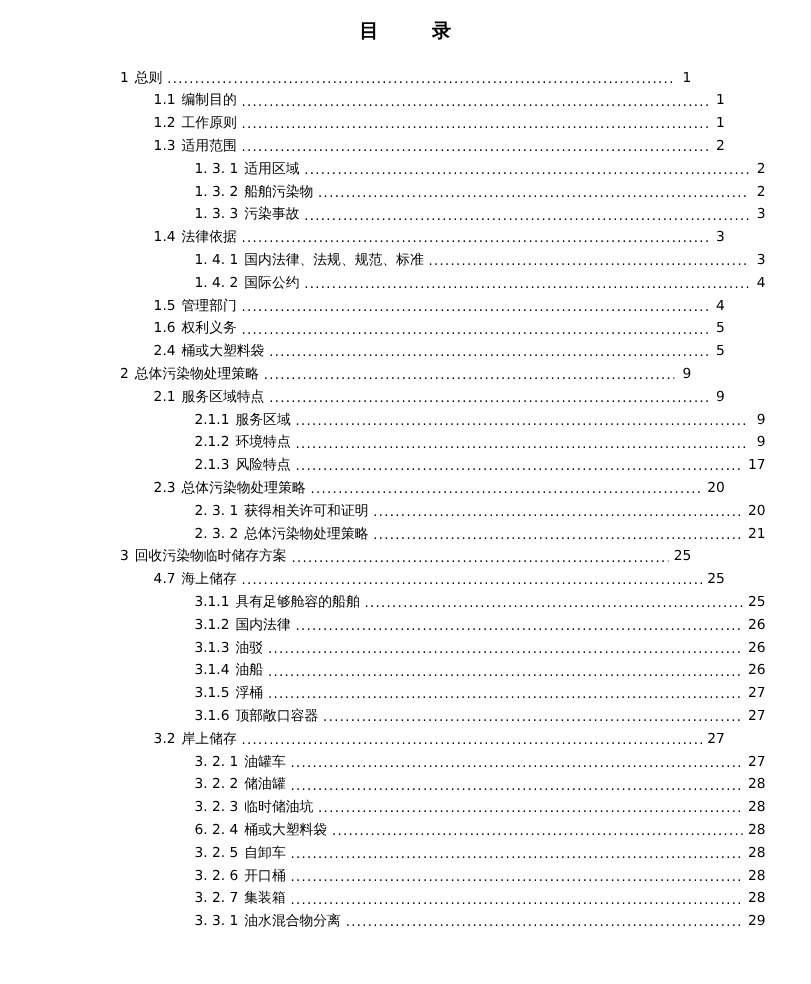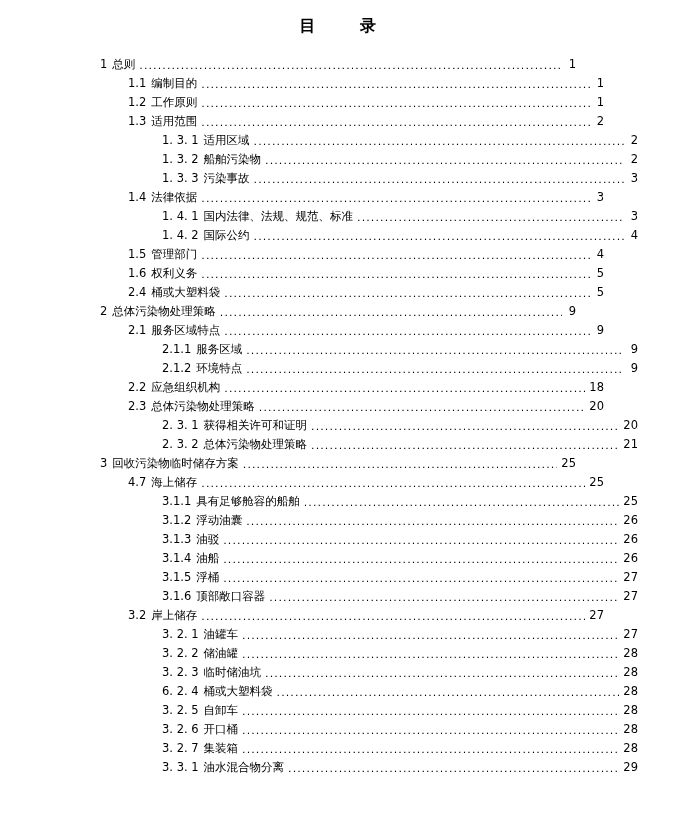--- a/index.html
+++ b/index.html
@@ -185,25 +185,25 @@
         <span class="toc-text">服务区域</span>
         <span class="toc-dots"></span>
         <span class="toc-page">9</span>
       </div>
       <div class="toc-entry lvl3">
         <span class="toc-num">2.1.2</span>
         <span class="toc-text">环境特点</span>
         <span class="toc-dots"></span>
         <span class="toc-page">9</span>
       </div>
-      <div class="toc-entry lvl2">
-        <span class="toc-num">2.2</span>
-        <span class="toc-text">应急组织机构</span>
-        <span class="toc-dots"></span>
-        <span class="toc-page">18</span>
+      <div class="toc-entry lvl3">
+        <span class="toc-num">2.1.3</span>
+        <span class="toc-text">风险特点</span>
+        <span class="toc-dots"></span>
+        <span class="toc-page">17</span>
       </div>
       <div class="toc-entry lvl2">
         <span class="toc-num">2.3</span>
         <span class="toc-text">总体污染物处理策略</span>
         <span class="toc-dots"></span>
         <span class="toc-page">20</span>
       </div>
       <div class="toc-entry lvl3">
         <span class="toc-num">2. 3. 1</span>
         <span class="toc-text">获得相关许可和证明</span>
@@ -229,21 +229,21 @@
         <span class="toc-page">25</span>
       </div>
       <div class="toc-entry lvl3">
         <span class="toc-num">3.1.1</span>
         <span class="toc-text">具有足够舱容的船舶</span>
         <span class="toc-dots"></span>
         <span class="toc-page">25</span>
       </div>
       <div class="toc-entry lvl3">
         <span class="toc-num">3.1.2</span>
-        <span class="toc-text">浮动油囊</span>
+        <span class="toc-text">国内法律</span>
         <span class="toc-dots"></span>
         <span class="toc-page">26</span>
       </div>
       <div class="toc-entry lvl3">
         <span class="toc-num">3.1.3</span>
         <span class="toc-text">油驳</span>
         <span class="toc-dots"></span>
         <span class="toc-page">26</span>
       </div>
       <div class="toc-entry lvl3">

